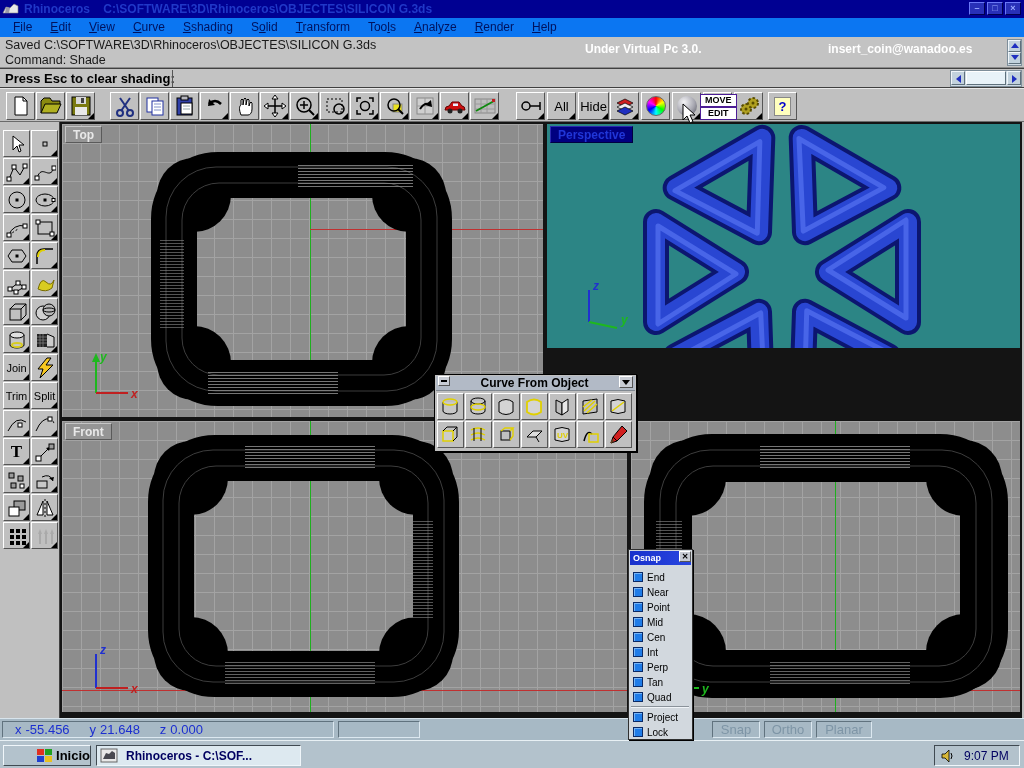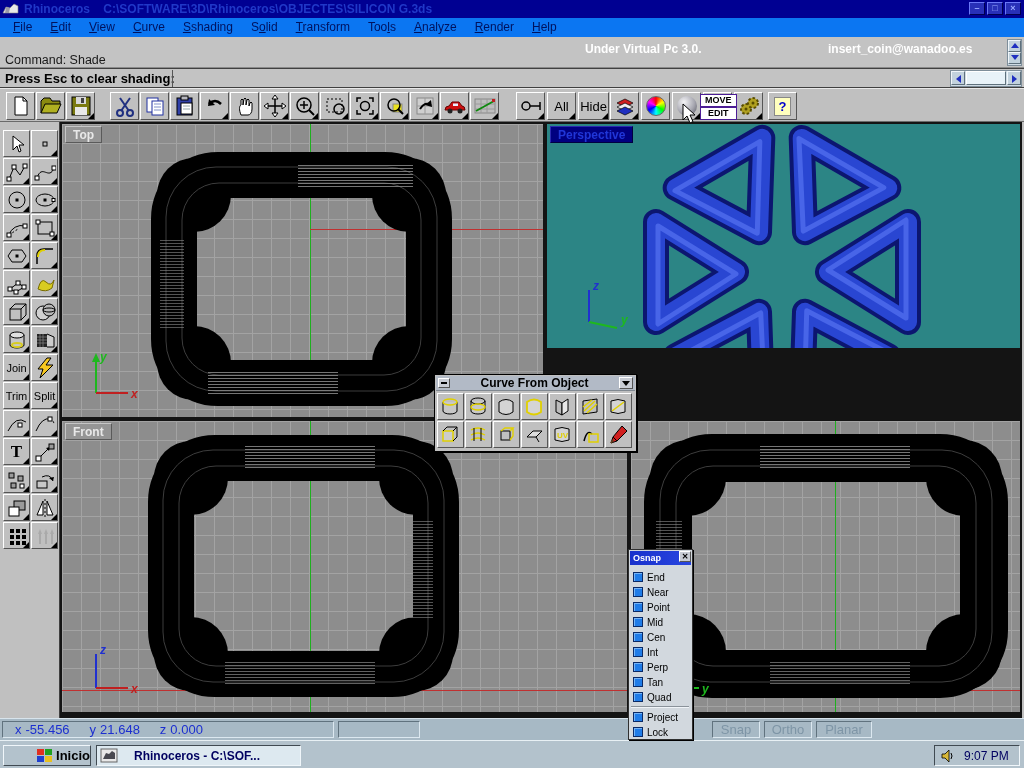--- a/index.html
+++ b/index.html
@@ -63,21 +63,21 @@
   .vp-right  { left:631px; top:421px; width:389px; height:291px; }
   .vplabel { position:absolute; left:3px; top:2px; padding:0 7px; height:17px; line-height:17px; font-size:12px; font-weight:bold; color:#e8e8e8; background:#959595; border:1px solid; border-color:#c6c6c6 #5a5a5a #5a5a5a #c6c6c6; z-index:5; }
   .vplabel.active { background:#000080; color:#2036d8; border-color:#2a2ab0 #000040 #000040 #2a2ab0; }
   .axline-v { position:absolute; width:1px; background:#1eb01e; z-index:1; }
   .axline-h { position:absolute; height:1px; background:#c03030; z-index:1; }
   .objsvg { position:absolute; z-index:2; }
   .axisicon { position:absolute; z-index:3; }
 
   
   .cfo { position:absolute; left:434px; top:374px; width:203px; height:78px; background:#c0c0c0; border:1px solid #000; box-shadow:1px 1px 0 #000; z-index:20; }
-  .cfo-title { position:absolute; left:1px; top:1px; right:1px; height:15px; background:#b2bac6; border-bottom:1px solid #808890; display:flex; align-items:center;gap:28px; }
+  .cfo-title { position:absolute; left:1px; top:1px; right:1px; height:15px; background:#b2bac6; border-bottom:1px solid #808890; display:flex; align-items:flex-start;gap:28px; }
   .cfo-min { width:12px; height:10px; margin-left:2px; background:#c8ccd4; border:1px solid; border-color:#fff #555 #555 #fff; position:relative; }
   .cfo-min::after { content:""; position:absolute; left:2px; top:3px; width:6px; height:2px; background:#000; }
   .cfo-title .t { flex:1; text-align:center; font-size:12px; font-weight:bold; color:#000; }
   .cfo-dd { width:14px; height:12px; margin-right:2px; background:#c8ccd4; border:1px solid; border-color:#fff #555 #555 #fff; }
   .cfo-dd .tri-dn { border-top-color:#000; margin-top:3px; }
   .cfo-body { position:absolute; left:2px; top:18px; }
   .cfo-btn { position:absolute; width:27px; height:27px; background:#c0c0c0; border:1px solid; border-color:#ffffff #555 #555 #ffffff; display:flex; align-items:center; justify-content:center; }
 
   
   .osnap { position:absolute; left:628px; top:549px; width:65px; height:191px; background:#d2d8de; border:1px solid #303030; box-shadow:1px 1px 0 #000; z-index:30; }
@@ -96,21 +96,21 @@
   .layer-swatch { width:11px; height:11px; background:#000; border:1px solid #444; margin-right:4px; }
   .st-toggle { justify-content:center; color:#7e95a6; }
 
   
   .taskbar { position:absolute; left:0; top:740px; width:1024px; height:28px; background:#b3c2cc; border-top:1px solid #e8f0f4; }
   .startbtn { position:absolute; left:3px; top:4px; width:88px; height:21px; background:#b3c2cc; border:1px solid; border-color:#f0f6fa #404a52 #404a52 #f0f6fa; display:flex; align-items:center;justify-content:flex-end; }
   .startbtn .lbl { font-size:13px; font-weight:bold; color:#000; margin-left:3px; }
   .flag { width:16px; height:14px; margin-left:3px; display:grid; grid-template-columns:7px 7px; grid-template-rows:6px 6px; gap:1px; }
   .flag i { display:block; } .flag .r{background:#e03020;} .flag .g{background:#20a020;} .flag .b{background:#2040d0;} .flag .y{background:#e8c020;}
   .taskbtn { position:absolute; left:96px; top:4px; width:205px; height:21px; background:#dde9f0; border:1px solid; border-color:#404a52 #f0f6fa #f0f6fa #404a52; display:flex; align-items:center; }
-  .taskbtn .lbl { font-size:12px; font-weight:bold; color:#000060; margin-left:16px; white-space:nowrap; overflow:hidden; }
+  .taskbtn .lbl { font-size:12px; font-weight:bold; color:#000060; margin-left:8px; white-space:nowrap; overflow:hidden; }
   .tray { position:absolute; right:4px; top:4px; width:86px; height:21px; border:1px solid; border-color:#404a52 #f0f6fa #f0f6fa #404a52; display:flex; align-items:center; }
   .tray .clock { font-size:12px; color:#000060; margin-left:8px; }
 
   
   .cursor { position:absolute; left:682px; top:103px; z-index:60; }
   .tooltip { position:absolute; left:700px; top:94px; z-index:59; }
   .tooltip div { background:#fff; border:1px solid #4c1d95; font-size:9px; font-weight:bold; color:#000; padding:0 4px; line-height:11px; text-align:center; }
 </style>
 </head>
 <body>
@@ -138,20 +138,21 @@
     <span class="menuitem"><span></span><span class="key">S</span><span>shading</span></span>
     <span class="menuitem"><span>S</span><span class="key">o</span><span>lid</span></span>
     <span class="menuitem"><span></span><span class="key">T</span><span>ransform</span></span>
     <span class="menuitem"><span>Too</span><span class="key">l</span><span>s</span></span>
     <span class="menuitem"><span></span><span class="key">A</span><span>nalyze</span></span>
     <span class="menuitem"><span></span><span class="key">R</span><span>ender</span></span>
     <span class="menuitem"><span></span><span class="key">H</span><span>elp</span></span>
   </div>
 
   <div class="cmdarea">
+    <div class="cmdline1">Saved C:\SOFTWARE\3D\Rhinoceros\OBJECTES\SILICON G.3ds</div>
     <div class="cmdline2">Command: Shade</div>
     <div class="watermark wm1">Under Virtual Pc 3.0.</div>
     <div class="watermark wm2">insert_coin@wanadoo.es</div>
     <div class="vscroll">
       <div class="sb" style="top:0">
           <div class="tri-up"></div>
         </div>
       <div class="sb" style="top:12px">
           <div class="tri-dn"></div>
         </div>

